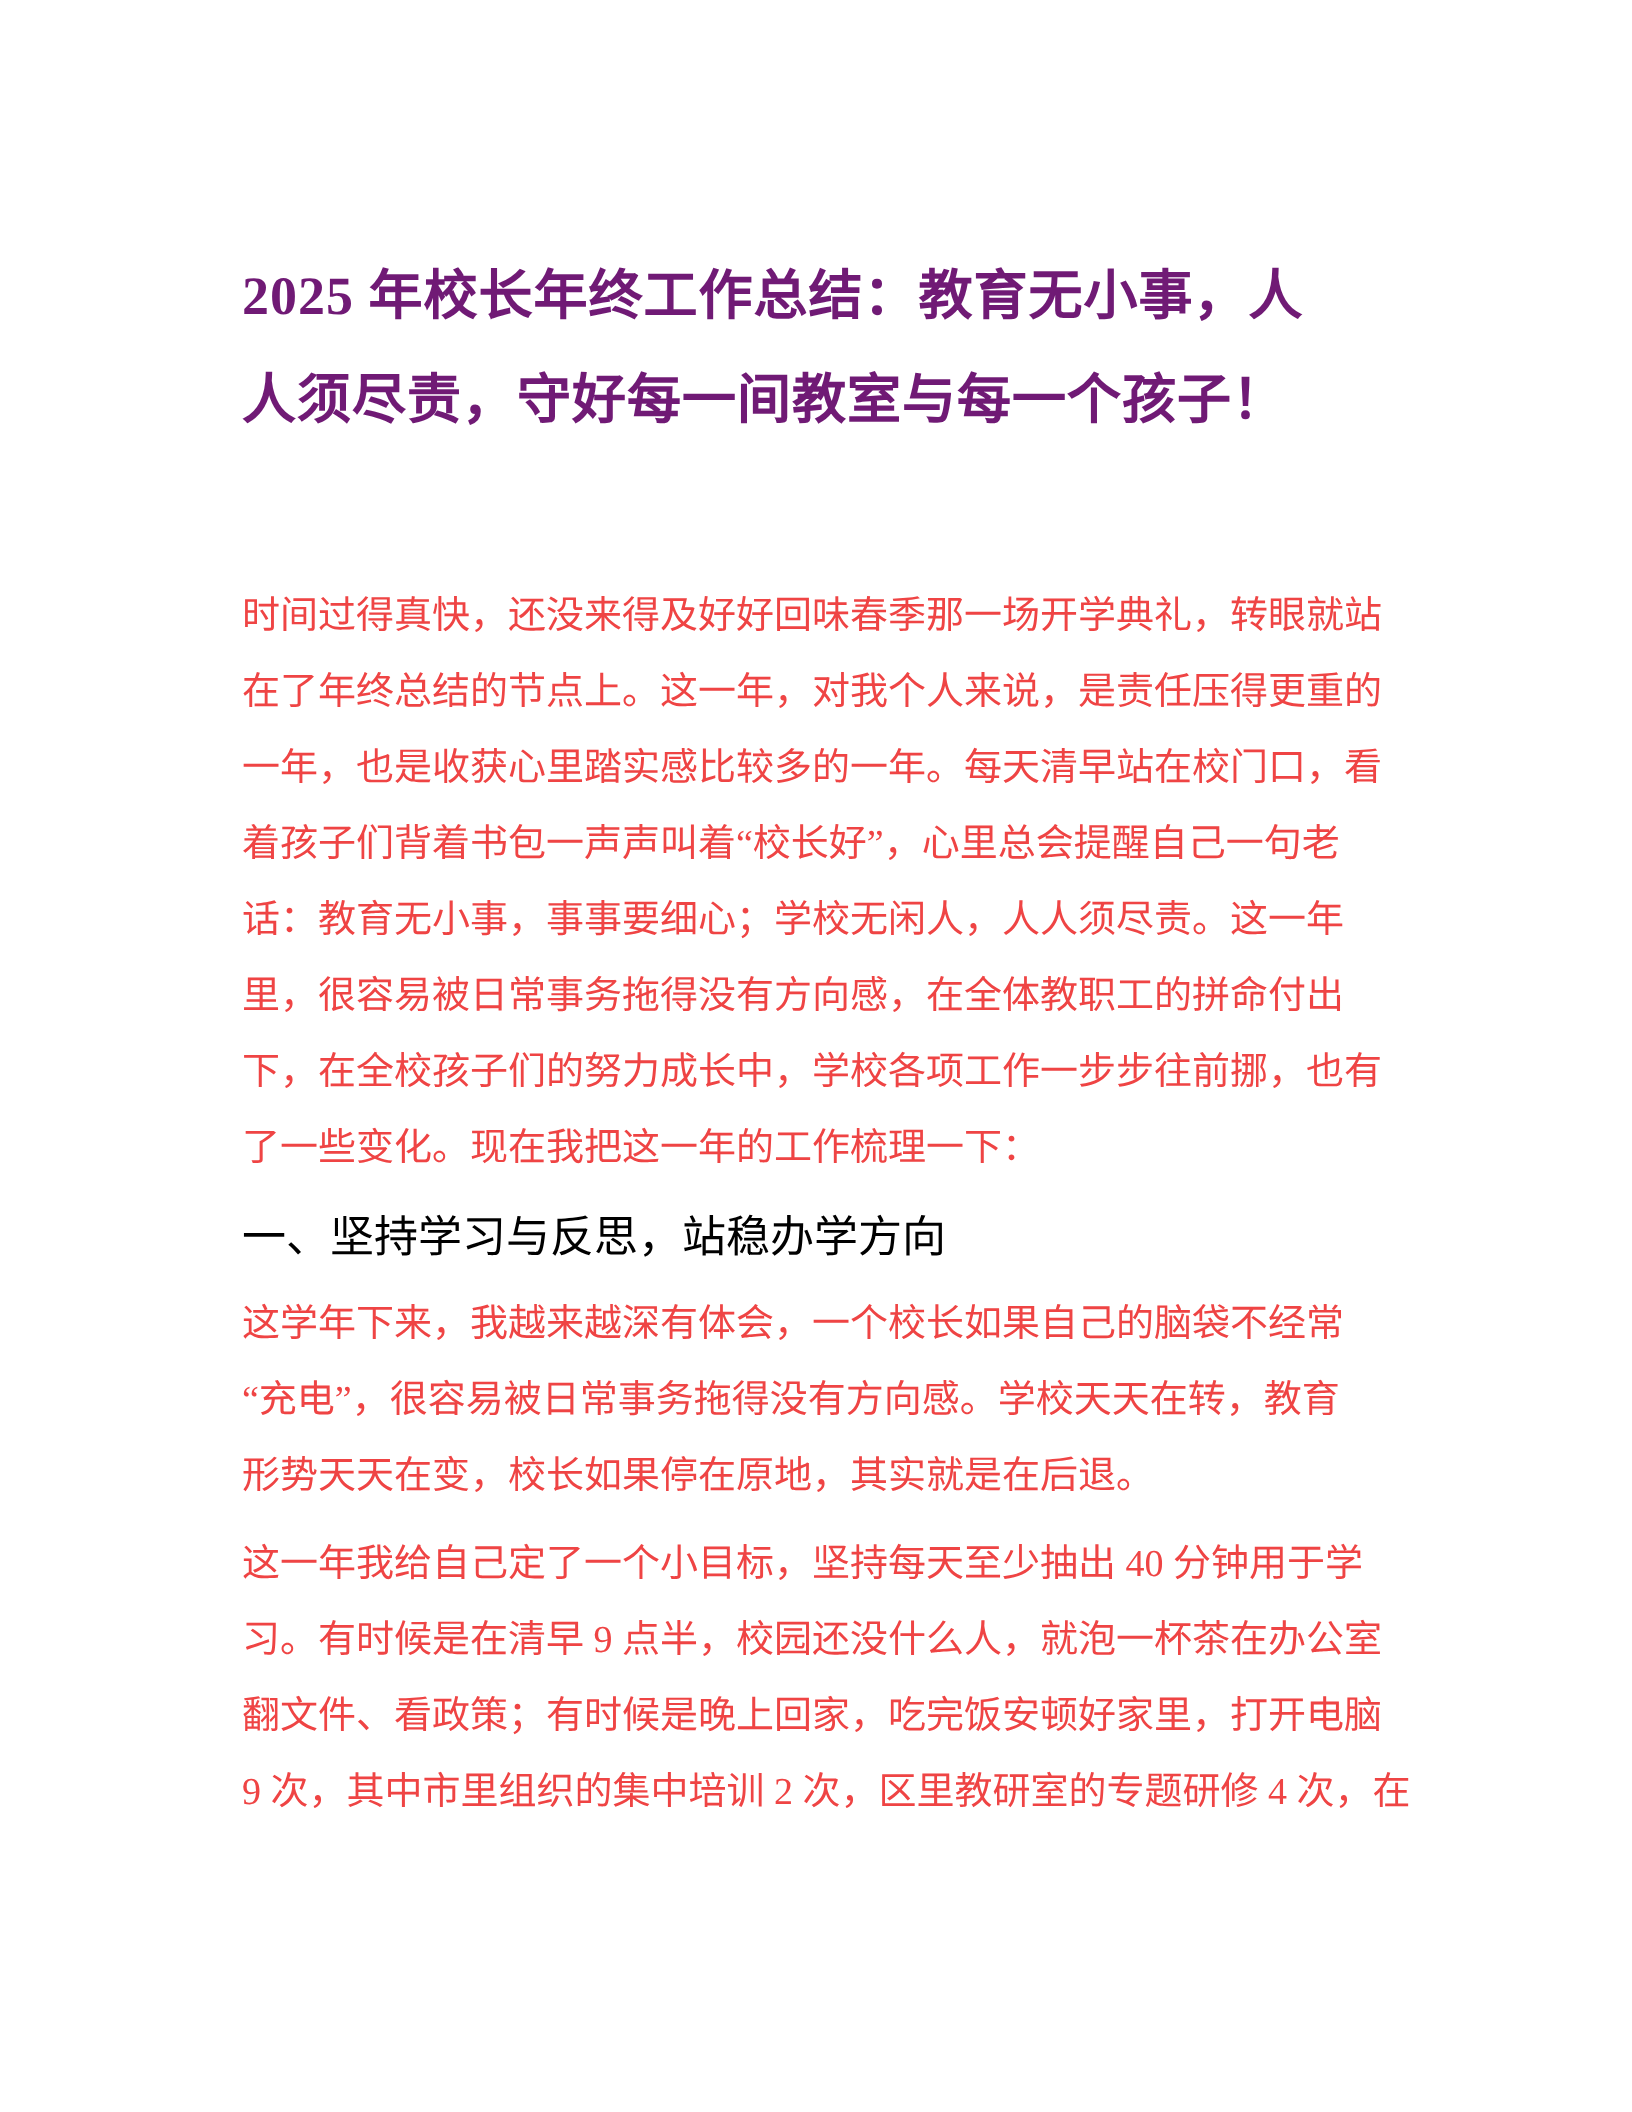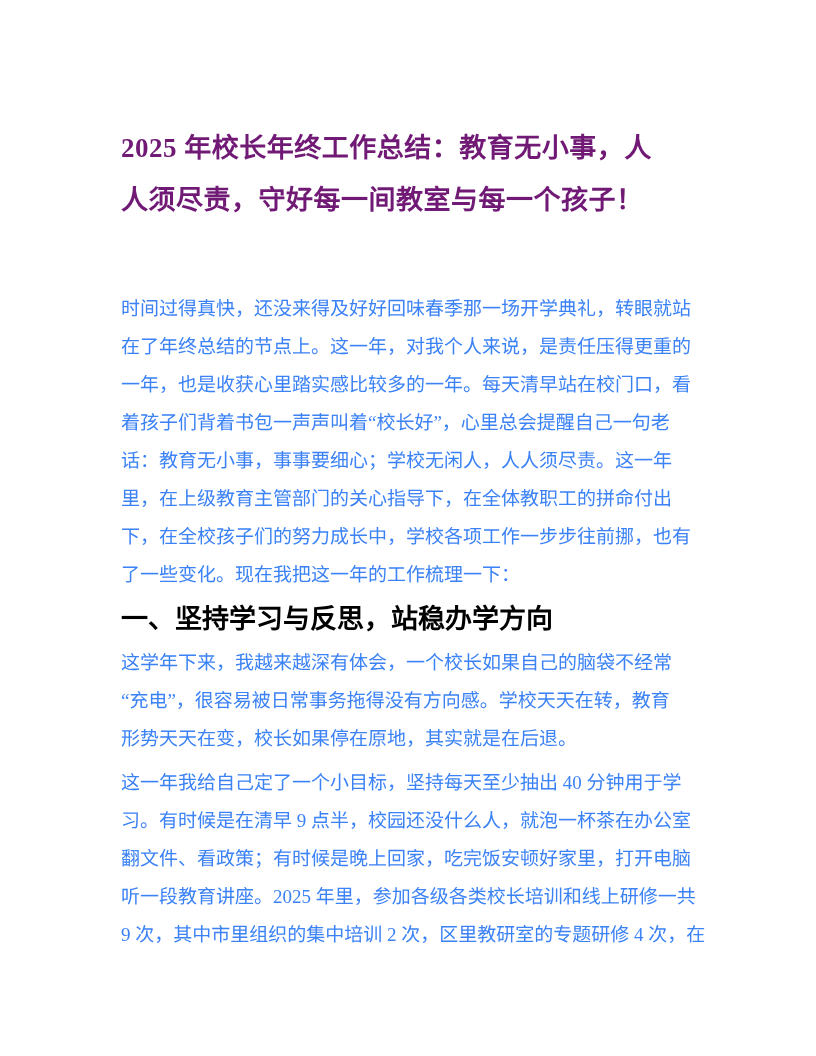--- a/index.html
+++ b/index.html
@@ -30,62 +30,61 @@
     display: block;
     white-space: nowrap;
   }
   .doc-body {
     color: #212121;
   }
   .doc-paragraph {
     margin: 0 0 6px 0;
     font-size: 19px;
     line-height: 38px;
-    color: #3b82f6;
+    color: #ef4444;
     font-weight: normal;
   }
   .doc-line {
     display: block;
     white-space: nowrap;
   }
   .doc-heading {
     margin: 0 0 6px 0;
-    font-size: 27px;
+    font-size: 22px;
     line-height: 38px;
-    font-weight: bold;
+    font-weight: normal;
     color: #000000;
     white-space: nowrap;
   }
 </style>
 </head>
 <body>
 
 <div class="page">
   <h1 class="doc-title">
     <span class="title-line">2025 年校长年终工作总结：教育无小事，人</span>
     <span class="title-line">人须尽责，守好每一间教室与每一个孩子！</span>
   </h1>
   <div class="doc-body">
       <p class="doc-paragraph">
         <span class="doc-line">时间过得真快，还没来得及好好回味春季那一场开学典礼，转眼就站</span>
         <span class="doc-line">在了年终总结的节点上。这一年，对我个人来说，是责任压得更重的</span>
         <span class="doc-line">一年，也是收获心里踏实感比较多的一年。每天清早站在校门口，看</span>
         <span class="doc-line">着孩子们背着书包一声声叫着“校长好”，心里总会提醒自己一句老</span>
         <span class="doc-line">话：教育无小事，事事要细心；学校无闲人，人人须尽责。这一年</span>
-        <span class="doc-line">里，在上级教育主管部门的关心指导下，在全体教职工的拼命付出</span>
+        <span class="doc-line">里，很容易被日常事务拖得没有方向感，在全体教职工的拼命付出</span>
         <span class="doc-line">下，在全校孩子们的努力成长中，学校各项工作一步步往前挪，也有</span>
         <span class="doc-line">了一些变化。现在我把这一年的工作梳理一下：</span>
       </p>
       <h2 class="doc-heading">一、坚持学习与反思，站稳办学方向</h2>
       <p class="doc-paragraph">
         <span class="doc-line">这学年下来，我越来越深有体会，一个校长如果自己的脑袋不经常</span>
         <span class="doc-line">“充电”，很容易被日常事务拖得没有方向感。学校天天在转，教育</span>
         <span class="doc-line">形势天天在变，校长如果停在原地，其实就是在后退。</span>
       </p>
       <p class="doc-paragraph">
         <span class="doc-line">这一年我给自己定了一个小目标，坚持每天至少抽出 40 分钟用于学</span>
         <span class="doc-line">习。有时候是在清早 9 点半，校园还没什么人，就泡一杯茶在办公室</span>
         <span class="doc-line">翻文件、看政策；有时候是晚上回家，吃完饭安顿好家里，打开电脑</span>
-        <span class="doc-line">听一段教育讲座。2025 年里，参加各级各类校长培训和线上研修一共</span>
         <span class="doc-line">9 次，其中市里组织的集中培训 2 次，区里教研室的专题研修 4 次，在</span>
       </p>
     </div>
 </div>
 
 </body></html>

